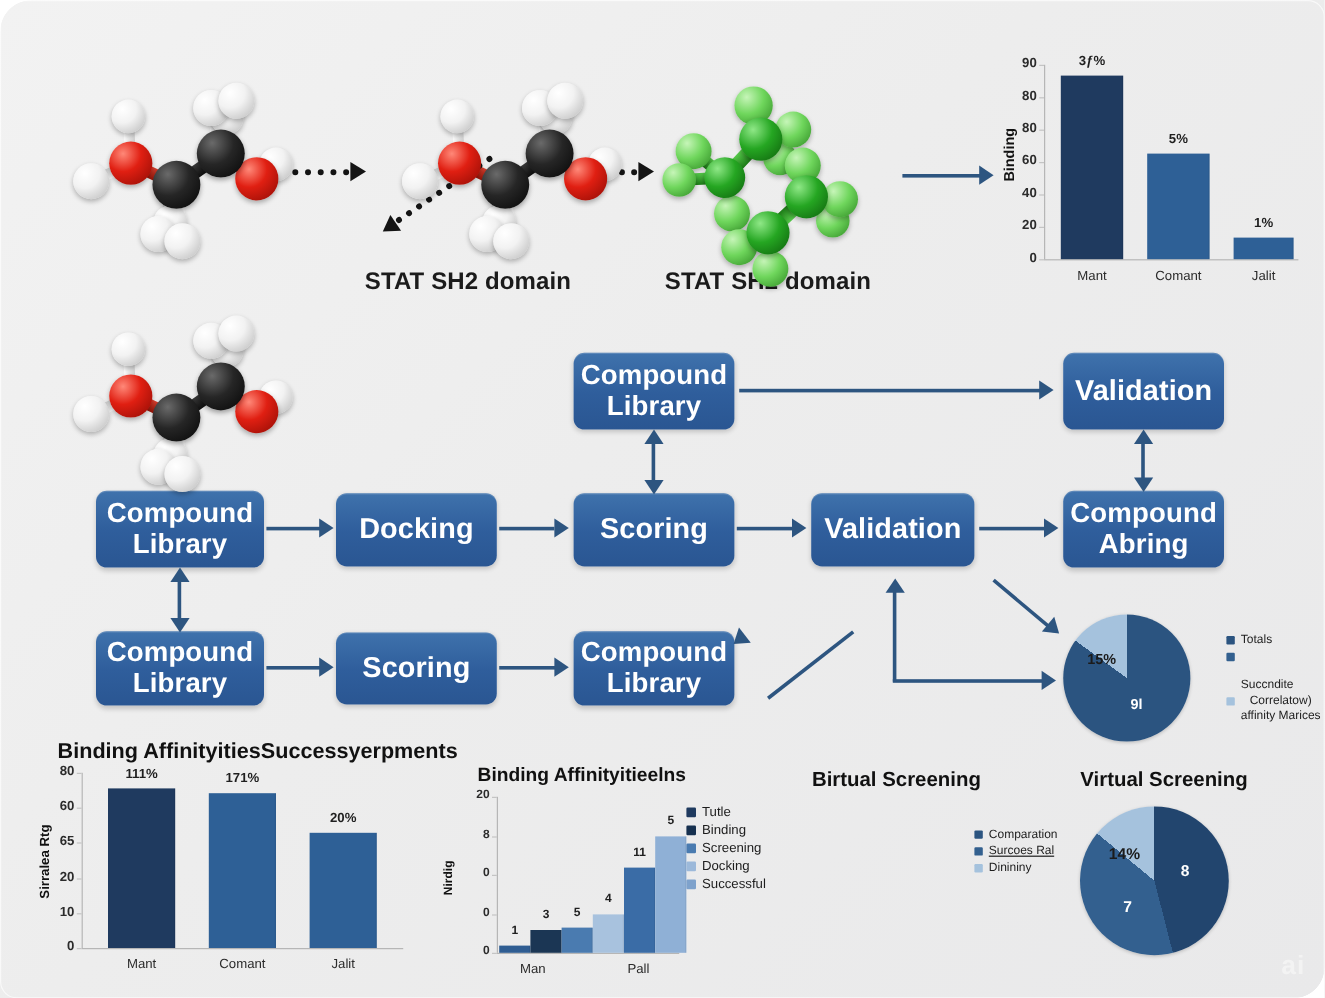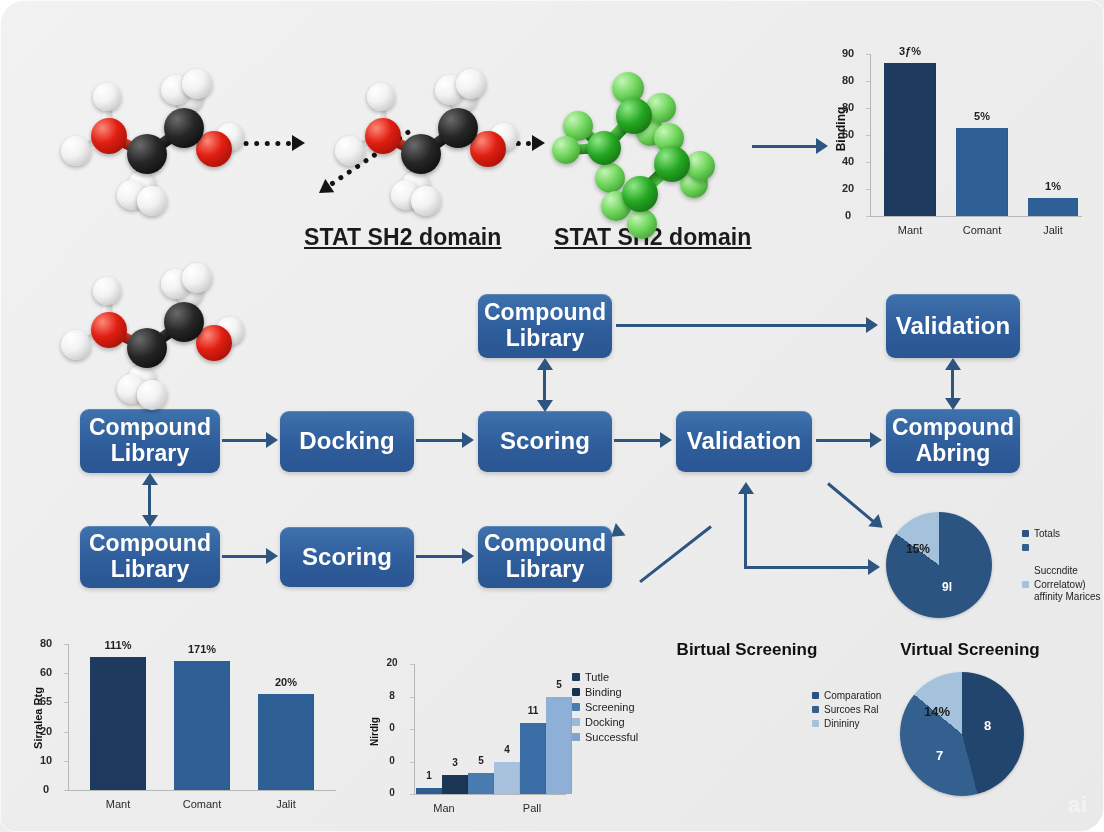--- a/index.html
+++ b/index.html
@@ -62,26 +62,25 @@
   .dotted-head {
     width: 0; height: 0;
     border-left: 13px solid #141414;
     border-top: 8px solid transparent;
     border-bottom: 8px solid transparent;
     margin-left: 1px;
   }
 
   .label-mol {
     position: absolute;
-    font-size: 23px;
+    font-size: 20px;
     font-weight: bold;
     color: #1b1b1b;
     letter-spacing: .1px;
     white-space: nowrap;
-    text-decoration: underline;
   }
 
   
   .fbox {
     position: absolute;
     background: linear-gradient(180deg, #3f72ac 0%, #2f5e9c 52%, #2a5692 100%);
     border-radius: 9px;
     color: #fff;
     display: flex;
     align-items: center;
@@ -112,21 +111,21 @@
     font-weight: bold;
     color: #111;
     white-space: nowrap;
   }
   .axis-y { position: absolute; width: 1px; background: #b6b6b6; }
   .axis-x { position: absolute; height: 1px; background: #b6b6b6; }
   .tick-lbl {
     position: absolute;
     color: #2b2b2b;
     font-weight: bold;
-    text-align: center;
+    text-align: right;
     white-space: nowrap;
   }
   .cat-lbl {
     position: absolute;
     color: #2b2b2b;
     text-align: center;
     white-space: nowrap;
   }
   .ylab {
     position: absolute;
@@ -433,37 +432,38 @@
     <div class="arr-line" style="left:744px; top:492px; width:3px; height:76px;"></div>
     <div class="arr-head head-u" style="left:738px; top:482px;"></div>
     <div class="arr-head head-r" style="left:868px; top:559px;"></div>
   </div>
 
   <div class="pie-wrap" style="left:886px; top:512px; width:106px; height:106px;">
     <div class="pie" id="pie-flow" style="left: 0px; top: 0px; width: 106px; height: 106px; background: conic-gradient(rgb(43, 84, 128) 0deg, rgb(43, 84, 128) 306deg, rgb(51, 96, 143) 306deg, rgb(51, 96, 143) 306deg, rgb(165, 194, 221) 306deg, rgb(165, 194, 221) 360deg);"></div>
     <div class="pie-lbl" style="left:20px; top:30px; font-size:12px; color:#1b1b1b;">15%</div>
     <div class="pie-lbl" style="left:56px; top:68px; font-size:12px; color:#ffffff;">9l</div>
   </div>
-  <div class="legend" id="legend-flow" style="left:1022px; top:528px; font-size:10px;">
+  <div class="legend" id="legend-flow" style="left:1022px; top:528px; font-size:10px;text-align:center;">
       <div class="legend-row">
         <span class="legend-sw" style="width: 7px; height: 7px; background: rgb(43, 84, 128); margin-right: 5px;"></span>
         <span class="legend-tx" style="line-height: 12px;">Totals</span>
       </div>
       <div class="legend-row">
         <span class="legend-sw" style="width: 7px; height: 7px; background: rgb(51, 96, 143); margin-right: 5px;"></span>
         <span class="legend-tx" style="line-height: 12px; margin-top: 23px;">Succndite</span>
       </div>
       <div class="legend-row">
         <span class="legend-sw" style="width: 7px; height: 7px; background: rgb(165, 194, 221); margin-right: 5px;"></span>
         <span class="legend-tx" style="line-height: 12px;">Correlatow)
 affinity Marices</span>
       </div>
     </div>
 
   <div class="chart" id="chart-bl" style="left:8px; top:612px; width:340px; height:218px;">
+    <div class="chart-title" style="top:4px; left:40px; right:0; text-align:left; font-size:18px;">Binding AffinityitiesSuccessyerpments</div>
     <div class="ylab" style="left:-8px; top:100px; width:76px; font-size:11px;">Sirralea Rtg</div>
   <div class="axis-y" style="left: 60px; top: 32px; height: 146px;"></div>
       <div class="axis-x" style="left: 60px; top: 178px; width: 268px;"></div>
       <div class="tick-lbl" style="left: 22px; top: 25px; width: 32px; font-size: 11px;">80</div>
       <div class="axis-x" style="left: 56px; top: 32px; width: 4px; background: rgb(196, 196, 196);"></div>
       <div class="tick-lbl" style="left: 22px; top: 54.2px; width: 32px; font-size: 11px;">60</div>
       <div class="axis-x" style="left: 56px; top: 61.2px; width: 4px; background: rgb(196, 196, 196);"></div>
       <div class="tick-lbl" style="left: 22px; top: 83.4px; width: 32px; font-size: 11px;">65</div>
       <div class="axis-x" style="left: 56px; top: 90.4px; width: 4px; background: rgb(196, 196, 196);"></div>
       <div class="tick-lbl" style="left: 22px; top: 112.6px; width: 32px; font-size: 11px;">20</div>
@@ -477,20 +477,21 @@
       <div class="bar" style="left: 166px; top: 48.6857px; width: 56px; height: 129.314px; background: linear-gradient(rgb(46, 96, 150) 0%, rgb(46, 96, 150) 100%); box-shadow: rgba(0, 0, 0, 0.06) -1px 0px 0px inset;"></div>
       <div class="bar-lbl" style="left: 150px; top: 30.6857px; width: 88px; font-size: 11px;">171%</div>
       <div class="bar" style="left: 250px; top: 82.0571px; width: 56px; height: 95.9429px; background: linear-gradient(rgb(46, 96, 150) 0%, rgb(46, 96, 150) 100%); box-shadow: rgba(0, 0, 0, 0.06) -1px 0px 0px inset;"></div>
       <div class="bar-lbl" style="left: 234px; top: 64.0571px; width: 88px; font-size: 11px;">20%</div>
       <div class="cat-lbl" style="left: 70px; top: 186px; width: 80px; font-size: 11px;">Mant</div>
       <div class="cat-lbl" style="left: 154px; top: 186px; width: 80px; font-size: 11px;">Comant</div>
       <div class="cat-lbl" style="left: 238px; top: 186px; width: 80px; font-size: 11px;">Jalit</div>
     </div>
 
   <div class="chart" id="chart-bm" style="left:358px; top:630px; width:296px; height:200px;">
+    <div class="chart-title" style="top:8px; left:40px; right:20px; text-align:left; font-size:16px;">Binding Affinityitieelns</div>
     <div class="ylab" style="left:-14px; top:96px; width:60px; font-size:10px;">Nirdig</div>
   <div class="axis-y" style="left: 56px; top: 34px; height: 130px;"></div>
       <div class="axis-x" style="left: 56px; top: 164px; width: 152px;"></div>
       <div class="tick-lbl" style="left: 18px; top: 27px; width: 32px; font-size: 10px;">20</div>
       <div class="axis-x" style="left: 52px; top: 34px; width: 4px; background: rgb(196, 196, 196);"></div>
       <div class="tick-lbl" style="left: 18px; top: 59.5px; width: 32px; font-size: 10px;">8</div>
       <div class="axis-x" style="left: 52px; top: 66.5px; width: 4px; background: rgb(196, 196, 196);"></div>
       <div class="tick-lbl" style="left: 18px; top: 92px; width: 32px; font-size: 10px;">0</div>
       <div class="axis-x" style="left: 52px; top: 99px; width: 4px; background: rgb(196, 196, 196);"></div>
       <div class="tick-lbl" style="left: 18px; top: 124.5px; width: 32px; font-size: 10px;">0</div>
@@ -538,21 +539,21 @@
   <div class="chart" style="left:652px; top:640px; width:230px; height:190px;">
     <div class="chart-title" style="top:0; left:0; width:190px; text-align:center; font-size:17px;">Birtual Screening</div>
   </div>
   <div class="legend" id="legend-bm-pie" style="left:812px; top:690px; font-size:10px;">
       <div class="legend-row">
         <span class="legend-sw" style="width: 7px; height: 7px; background: rgb(43, 84, 128); margin-right: 5px;"></span>
         <span class="legend-tx" style="line-height: 12px;">Comparation</span>
       </div>
       <div class="legend-row">
         <span class="legend-sw" style="width: 7px; height: 7px; background: rgb(51, 96, 143); margin-right: 5px;"></span>
-        <span class="legend-tx" style="line-height: 12px;">Surcoes Ral</span>
+        <span class="legend-tx" style="line-height: 12px; text-decoration: underline;">Surcoes Ral</span>
       </div>
       <div class="legend-row">
         <span class="legend-sw" style="width: 7px; height: 7px; background: rgb(165, 194, 221); margin-right: 5px;"></span>
         <span class="legend-tx" style="line-height: 12px;">Dinininy</span>
       </div>
     </div>
 
   <div class="chart" style="left:874px; top:640px; width:230px; height:190px;">
     <div class="chart-title" style="top:0; left:0; width:192px; text-align:center; font-size:17px;">Virtual Screening</div>
   </div>

